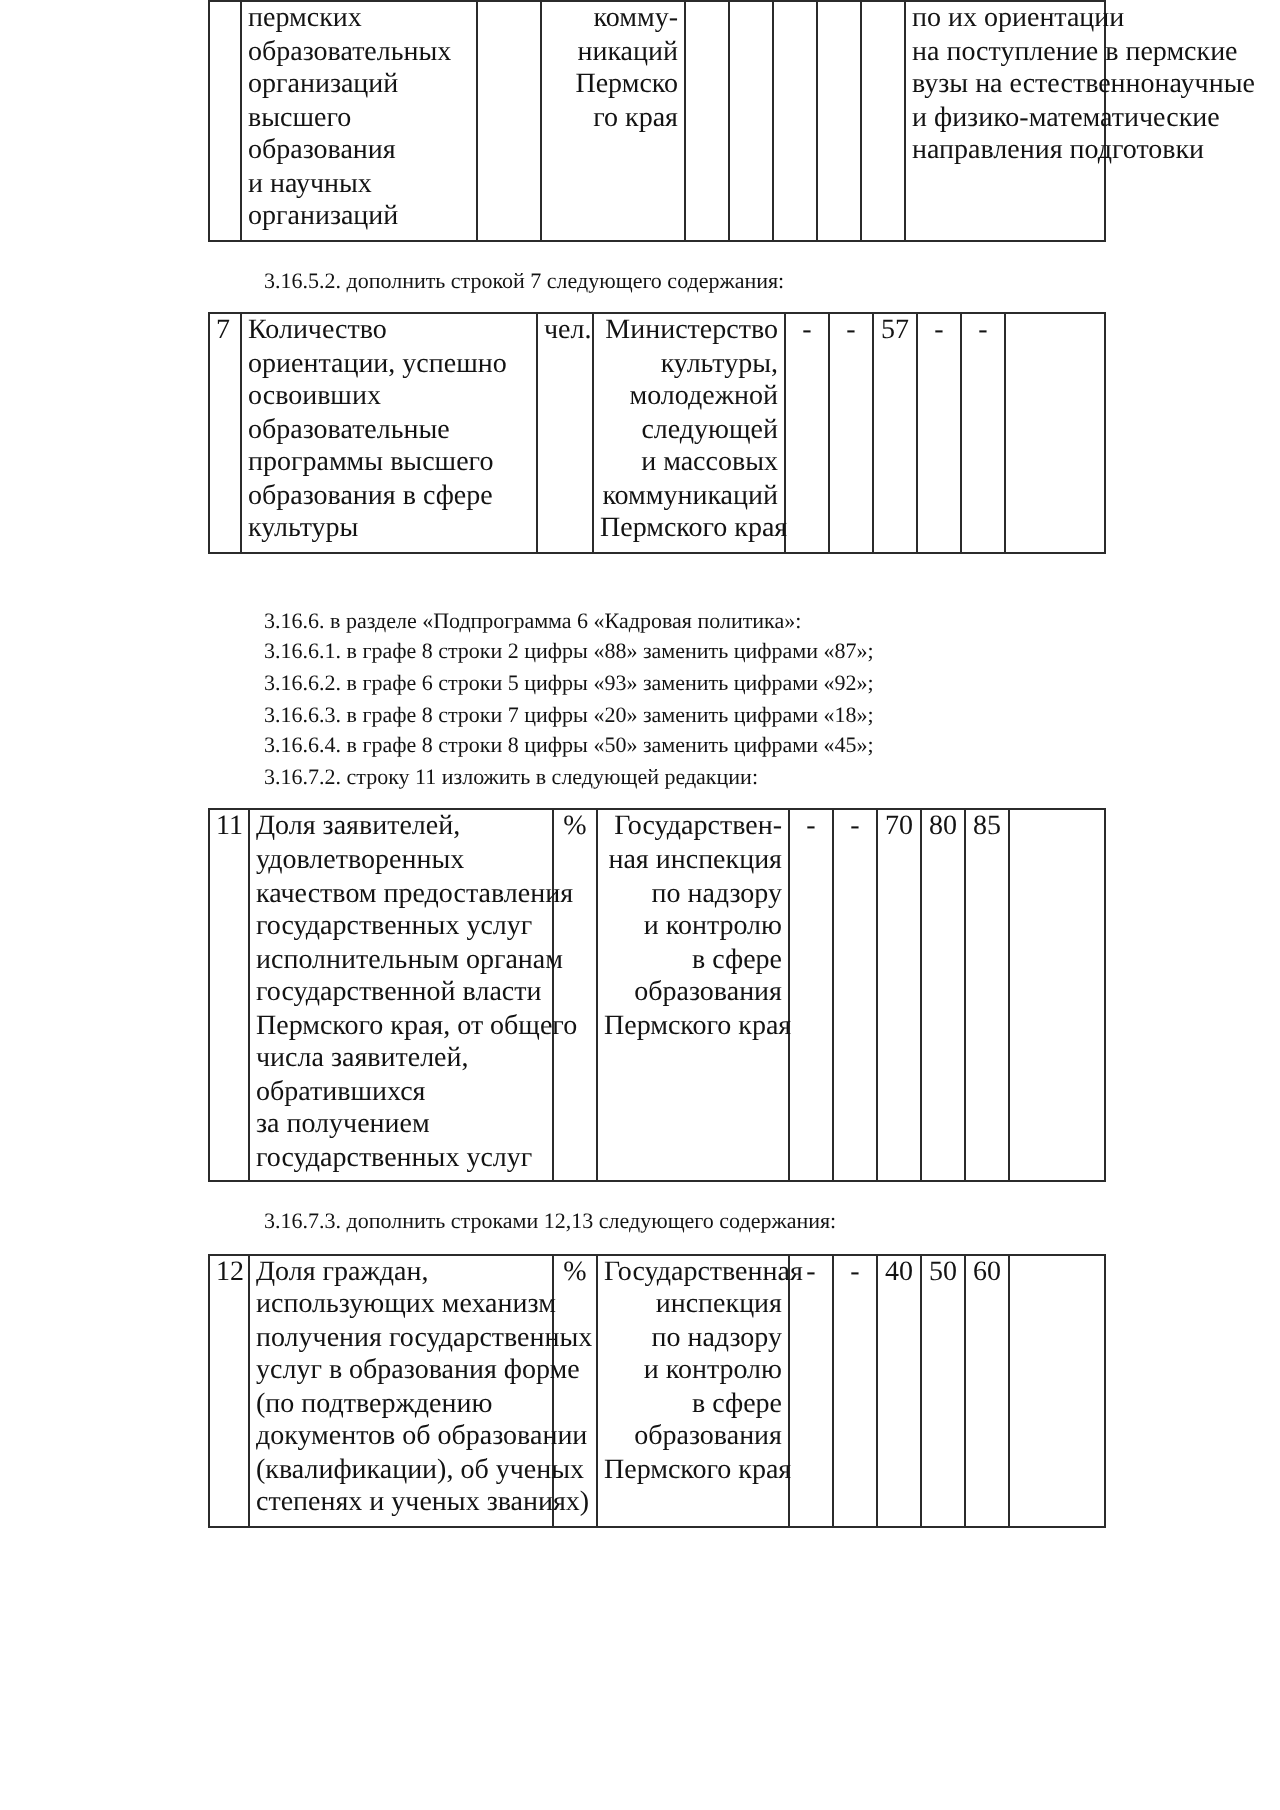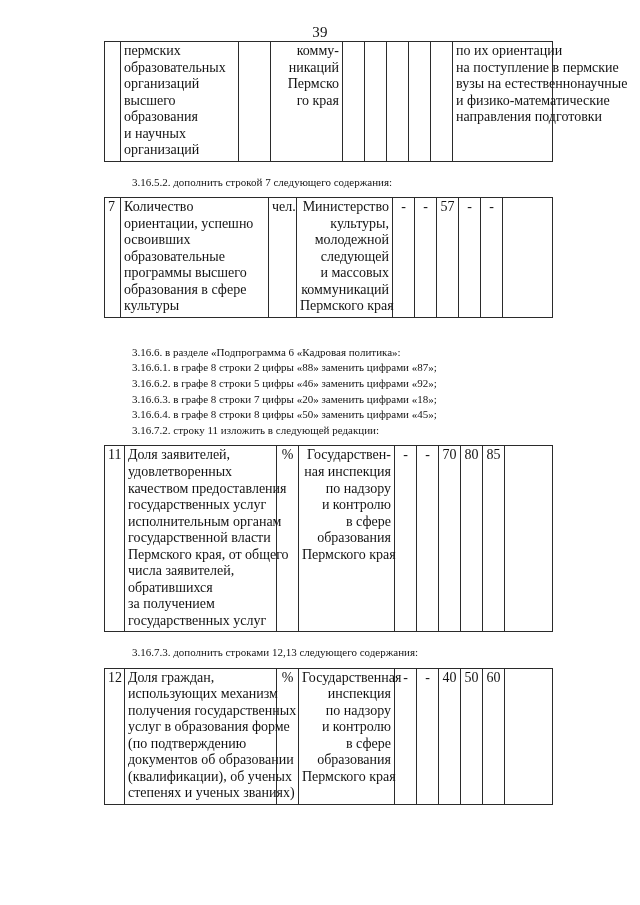--- a/index.html
+++ b/index.html
@@ -71,21 +71,20 @@
   table.cont td { border-top: 1px solid #2b2b2b; }
 
   .cellline { display: block; white-space: pre; }
   .tbl-wrap { margin-left: 8px; }
 </style>
 </head>
 <body>
 
 <div class="page">
 
-  <div class="page-number">39</div>
 
   <div class="content">
 
     <div class="tbl-wrap">
       <table class="doc cont">
         <colgroup>
           <col style="width:16px">
             <col style="width:118px">
             <col style="width:32px">
           <col style="width:72px">
@@ -180,21 +179,21 @@
           <td class="c-note"></td>
         </tr>
       </tbody>
         </table>
     </div>
 
     <div class="block-gap"></div>
 
     <p class="para spaced">3.16.6. в разделе «Подпрограмма 6 «Кадровая политика»:</p>
     <p class="para tight">3.16.6.1. в графе 8 строки 2 цифры «88» заменить цифрами «87»;</p>
-    <p class="para tight">3.16.6.2. в графе 8 строки 5 цифры «46» заменить цифрами «92»;</p>
+    <p class="para tight">3.16.6.2. в графе 6 строки 5 цифры «93» заменить цифрами «92»;</p>
     <p class="para tight">3.16.6.3. в графе 8 строки 7 цифры «20» заменить цифрами «18»;</p>
     <p class="para tight">3.16.6.4. в графе 8 строки 8 цифры «50» заменить цифрами «45»;</p>
     <p class="para tight">3.16.7.2. строку 11 изложить в следующей редакции:</p>
 
     <div class="small-gap"></div>
 
     <div class="tbl-wrap">
       <table class="doc">
         <colgroup>
           <col style="width:20px">

